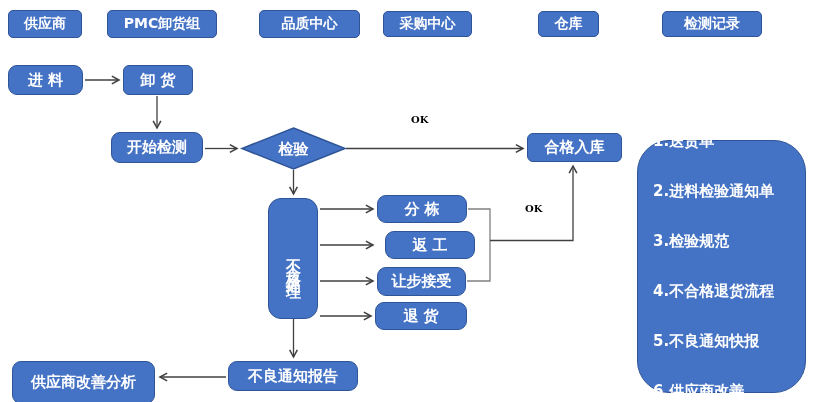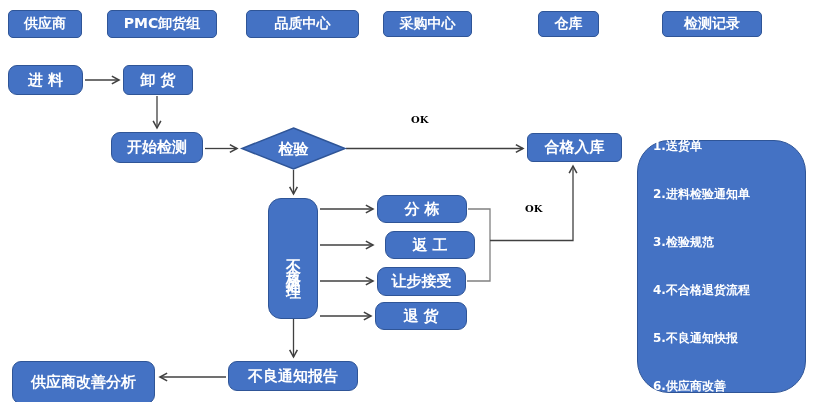--- a/index.html
+++ b/index.html
@@ -26,21 +26,21 @@
     display:flex;align-items:center;justify-content:center;
   }
   .oklabel{
     position:absolute;color:#000000;font-weight:bold;font-size:10px;
     font-family:"DejaVu Serif","Liberation Serif",serif;
   }
   .panel{
     position:absolute;left:637px;top:140px;width:169px;height:253px;
     box-sizing:border-box;background:#4472c4;border:1px solid #2f5597;
     border-radius:32px;display:flex;flex-direction:column;justify-content:center;
-    gap:31px;padding:16px 12px 16px 15px;color:#ffffff;font-weight:bold;font-size:12px;
+    gap:31px;padding:16px 12px 16px 15px;color:#ffffff;font-weight:bold;font-size:15px;
   }
   .panel-item{white-space:nowrap;}
 </style>
 </head>
 <body>
 
 <div class="canvas">
 
   <svg class="wires" width="818" height="402" viewBox="0 0 818 402">
     <defs>
@@ -70,21 +70,21 @@
 
     <path d="M293.5,319 V357" fill="none" stroke="#404040" stroke-width="1.3" marker-end="url(#ah)"></path>
 
     <path d="M226,377 H160" fill="none" stroke="#404040" stroke-width="1.3" marker-end="url(#ah)"></path>
 
     <polygon points="293.5,128 345,148.5 293.5,169 242,148.5" fill="#4472c4" stroke="#2f5597" stroke-width="1.5"></polygon>
   </svg>
 
   <div class="node hdr" style="left:8px;top:10px;width:74px;height:28px">供应商</div>
   <div class="node hdr" style="left:107px;top:10px;width:110px;height:28px">PMC卸货组</div>
-  <div class="node hdr" style="left:246px;top:10px;width:113px;height:28px">品质中心</div>
+  <div class="node hdr" style="left:259px;top:10px;width:101px;height:28px">品质中心</div>
   <div class="node hdr" style="left:383px;top:11px;width:89px;height:26px">采购中心</div>
   <div class="node hdr" style="left:662px;top:11px;width:100px;height:26px">检测记录</div>
   <div class="node hdr" style="left:538px;top:11px;width:61px;height:26px">仓库</div>
 
   <div class="node flow" style="left:8px;top:65px;width:75px;height:30px">进 料</div>
   <div class="node flow" style="left:123px;top:65px;width:70px;height:30px;border-radius:6px">卸 货</div>
   <div class="node flow" style="left:111px;top:132px;width:92px;height:31px">开始检测</div>
   <div class="diamond-label">检验</div>
   <div class="node flow" style="left:527px;top:133px;width:95px;height:29px;border-radius:6px">合格入库</div>
   <div class="node vert" style="left:268px;top:198px;width:50px;height:121px">不合格处理</div>

